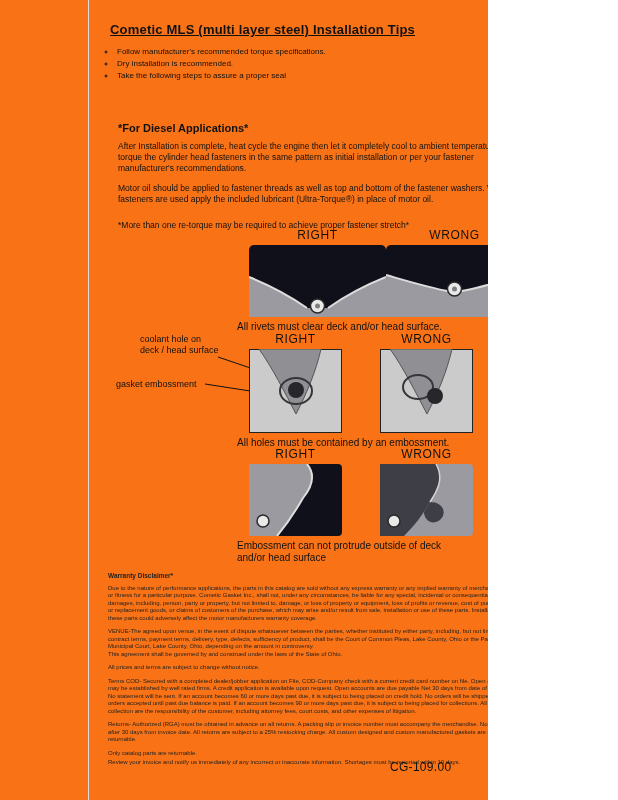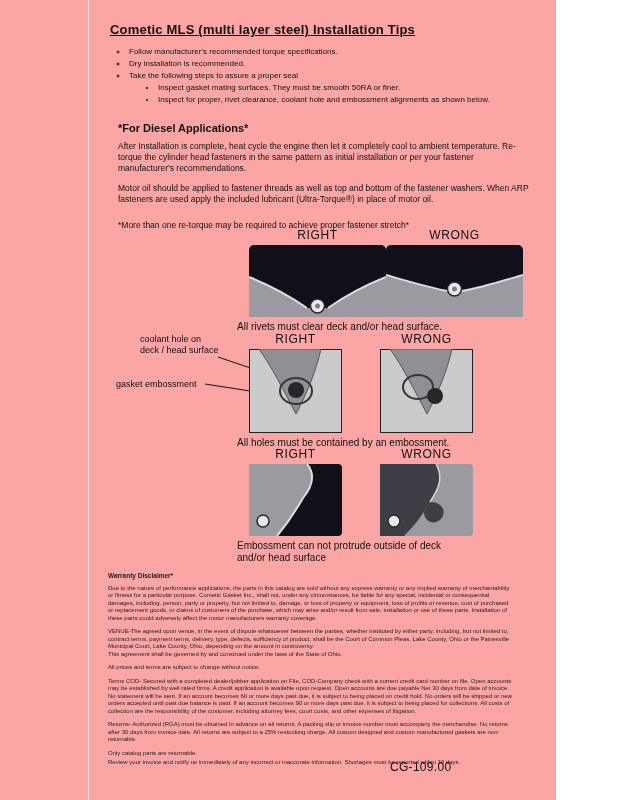--- a/index.html
+++ b/index.html
@@ -1,27 +1,27 @@
 <!DOCTYPE html>
 <html><head>
 <meta charset="utf-8">
 <style>
   * { margin:0; padding:0; box-sizing:border-box; }
   html,body { background:#ffffff; }
   body { font-family:"Liberation Sans", sans-serif; color:#111; }
-  .page { position:relative; width:556px; height:800px; background:#fca5a5; overflow:hidden; }
+  .page { position:relative; width:488px; height:800px; background:#f97316; overflow:hidden; }
   .scan-edge { position:absolute; left:88px; top:0; width:1px; height:800px; background:#dcdcdc; }
 
   .title { position:absolute; left:110px; top:22px; font-size:13px; font-weight:bold;
            text-decoration:underline; letter-spacing:0.2px; }
 
   .tips { position:absolute; left:106px; top:46px; font-size:8px; line-height:12px; }
   ul.tips-list { list-style-type:circle; padding-left:10px; }
   ul.tips-sub  { list-style-type:disc;  padding-left:16px; }
-  .tips li { padding-left:1px;margin-left:12px; }
+  .tips li { padding-left:1px; }
 
   .diesel { position:absolute; left:118px; top:122px; width:412px; }
   .diesel-heading { font-size:11px; font-weight:bold; margin-bottom:7px; }
   .diesel p { font-size:8.5px; line-height:11px; margin-bottom:9px; }
   .diesel p.note { margin-top:15px; }
 
   .diag-row { position:absolute; }
   .diag-row1 { left:237px; top:228px; width:285px; }
   .diag-row2 { left:237px; top:332px; width:236px; }
   .diag-row3 { left:237px; top:447px; width:236px; }
@@ -53,24 +53,20 @@
   <div class="scan-edge"></div>
 
   <h1 class="title">Cometic MLS (multi layer steel) Installation Tips</h1>
 
   <div class="tips">
     <ul class="tips-list">
       <li>Follow manufacturer's recommended torque specifications.</li>
       <li>Dry installation is recommended.</li>
       <li>
         <span>Take the following steps to assure a proper seal</span>
-        <ul class="tips-sub">
-          <li>Inspect gasket mating surfaces.  They must be smooth 50RA or finer.</li>
-          <li>Inspect for proper, rivet clearance, coolant hole and embossment alignments as shown below.</li>
-        </ul>
       </li>
     </ul>
   </div>
 
   <div class="diesel">
     <div class="diesel-heading">*For Diesel Applications*</div>
     <p>After Installation is complete, heat cycle the engine then let it completely cool to ambient temperature. Re-torque the cylinder head fasteners in the same pattern as initial installation or per your fastener manufacturer's recommendations.</p>
     <p>Motor oil should be applied to fastener threads as well as top and bottom of the fastener washers. When ARP fasteners are used apply the included lubricant (Ultra-Torque®) in place of motor oil.</p>
     <p class="note">*More than one re-torque may be required to achieve proper fastener stretch*</p>
   </div>

